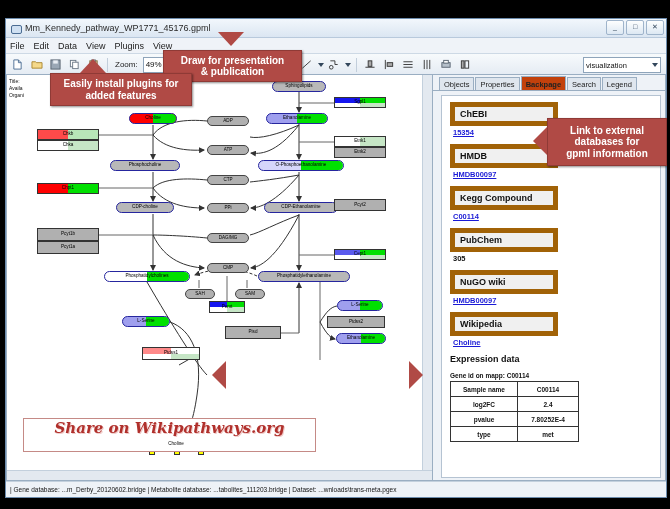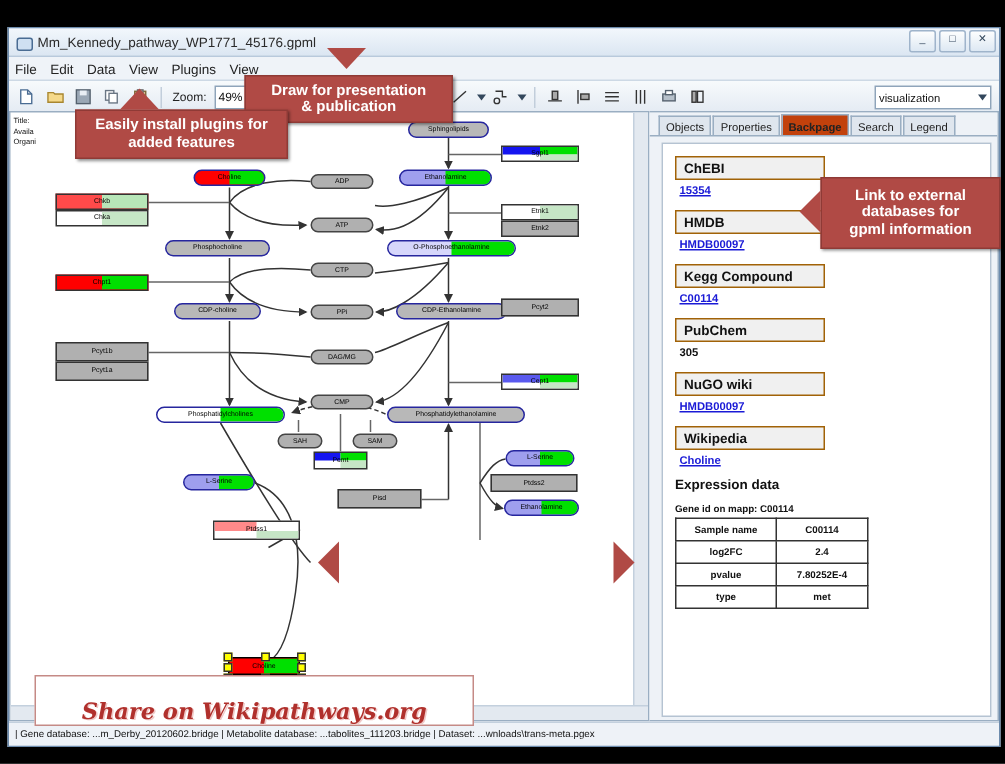--- a/index.html
+++ b/index.html
@@ -44,21 +44,21 @@
   
   .meta{position:absolute;left:2px;top:3px;font-size:5px;color:#111;line-height:7px;}
 
   
   .tabstrip{display:flex;align-items:flex-end;height:15px;padding-left:6px;background:#eef2f7;
             border-bottom:1px solid #9aaec2;}
   .tab{font-size:7.5px;padding:2px 4px 1px;border:1px solid #9aaec2;border-bottom:none;background:#dfe6ee;color:#222;margin-right:1px;}
   .tab.active{background:#c2410c;font-weight:bold;padding-top:3px;}
   .bp-body{position:absolute;left:8px;top:20px;right:4px;bottom:2px;background:#fff;border:1px solid #b5c3d2;
            padding:6px 6px 0 8px;overflow:hidden;}
-  .db-hdr{display:inline-block;min-width:88px;border:1px solid #a16207;background:#f0f0f0;font-size:9px;font-weight:bold;
+  .db-hdr{display:inline-block;min-width:88px;border:5px solid #a16207;background:#f0f0f0;font-size:9px;font-weight:bold;
           color:#111;padding:2px 5px;margin-bottom:2px;}
   .db-link{font-size:7.5px;color:#1a1ad6;text-decoration:underline;font-weight:bold;margin:0 0 7px 3px;display:block;}
   .db-plain{font-size:7.5px;color:#111;margin:0 0 7px 3px;display:block;font-weight:bold;}
   .expr-title{font-size:9px;font-weight:bold;color:#111;margin:2px 0 8px 0;}
   .gene-id{font-size:6.5px;font-weight:bold;color:#111;margin-bottom:2px;}
   table.expr{border-collapse:collapse;}
   table.expr td{border:1px solid #333;font-size:6.5px;font-weight:bold;color:#111;text-align:center;
                 padding:2px 4px;height:10px;}
   table.expr td.k{width:58px;}
   table.expr td.v{width:52px;}
@@ -82,22 +82,22 @@
            border:1px solid #8f3a36;box-shadow:1px 1px 2px rgba(0,0,0,.45);display:flex;align-items:center;
            justify-content:center;line-height:1.15;}
   .arrow-dn{position:absolute;width:0;height:0;border-left:13px solid transparent;border-right:13px solid transparent;
             border-top:14px solid #b04a45;}
   .arrow-up{position:absolute;width:0;height:0;border-left:13px solid transparent;border-right:13px solid transparent;
             border-bottom:14px solid #b04a45;}
   .arrow-left{position:absolute;width:0;height:0;border-top:14px solid transparent;border-bottom:14px solid transparent;
             border-right:14px solid #b04a45;}
   .arrow-right{position:absolute;width:0;height:0;border-top:14px solid transparent;border-bottom:14px solid transparent;
             border-left:14px solid #b04a45;}
-  .share-box{position:absolute;border:1px solid #c58a86;background:#fff;display:flex;align-items:flex-end;
-             justify-content:center;margin-top:32px;}
+  .share-box{position:absolute;border:1px solid #c58a86;background:#fff;display:flex;align-items:flex-start;
+             justify-content:center;}
   .share-box span{font-size:15px;font-style:italic;font-weight:bold;color:#b0302c;
                   text-shadow:1px 1px 0 #f0c9c7;font-family:"DejaVu Serif",serif;}
 
   
   .handle{position:absolute;width:4px;height:4px;background:#ffff00;border:1px solid #333;}
   .scrollbar-h{position:absolute;left:0;right:0;bottom:0;height:9px;background:#e3e9f0;border-top:1px solid #c3d0dd;}
   .scrollbar-v{position:absolute;right:0;top:0;bottom:9px;width:9px;background:#e3e9f0;border-left:1px solid #c3d0dd;}
 </style>
 </head>
 <body>

